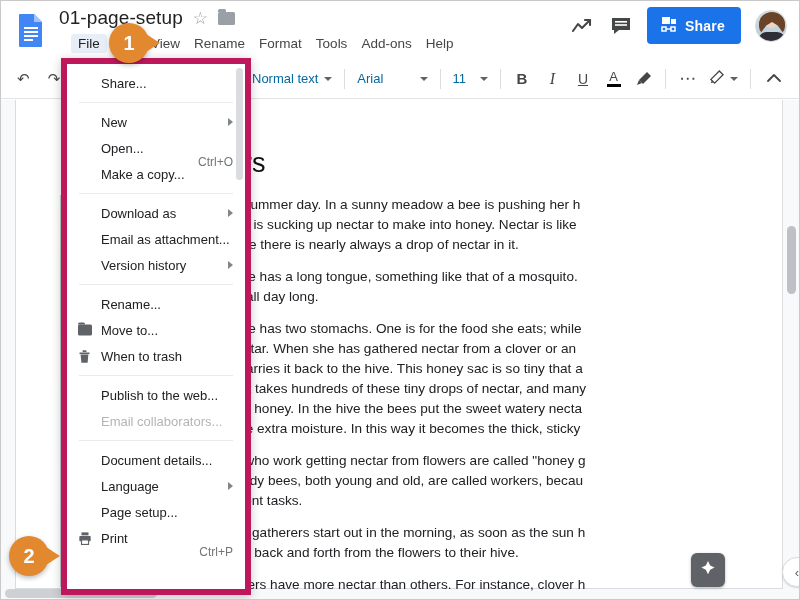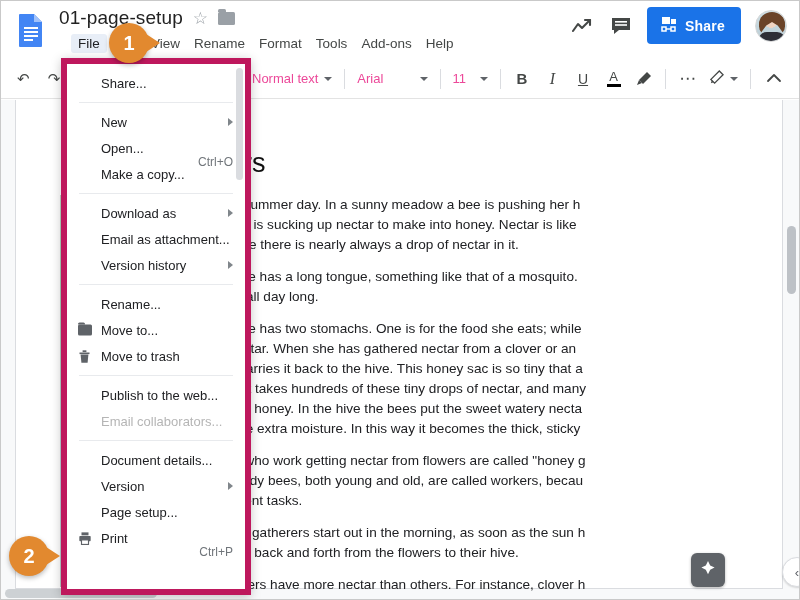--- a/index.html
+++ b/index.html
@@ -88,21 +88,21 @@
     display: flex; align-items: center;
   }
   .tb-icon {
     width: 28px; height: 28px; margin: 0 3px;
     display: flex; align-items: center; justify-content: center;
     color: #444746; font-size: 15px; border-radius: 3px;
   }
   .tb-sep { width: 1px; height: 20px; background: #dadce0; margin: 0 6px; }
   .tb-select {
     display: flex; align-items: center; gap: 6px;
-    font-size: 13px; color: #ec4899; padding: 0 6px; white-space: nowrap;
+    font-size: 13px; color: #0369a1; padding: 0 6px; white-space: nowrap;
   }
   .caret { width:0; height:0; border-left:4px solid transparent; border-right:4px solid transparent;
            border-top:4px solid #5f6368; }
   .tb-right { margin-left: auto; display: flex; align-items: center; padding-right: 8px; }
 
   
   .docarea {
     position: absolute; top: 99px; left: 0; right: 0; bottom: 0;
     background: #f8f9fa; overflow: hidden;
   }
@@ -466,37 +466,37 @@
       <span class="mlabel">Move to...</span>
     </div>
     <div class="menu-item">
       <span class="micon">
         <svg width="13" height="14" viewBox="0 0 13 14">
             <rect x="1.5" y="3" width="10" height="1.6" fill="#5f6368"></rect>
             <rect x="4.6" y="0.8" width="3.8" height="1.8" fill="#5f6368"></rect>
             <path d="M2.6 5 h7.8 l-.8 8.2 h-6.2 z" fill="#5f6368"></path>
           </svg>
       </span>
-      <span class="mlabel">Move to trash</span>
+      <span class="mlabel">When to trash</span>
     </div>
     <div class="menu-sep"></div>
 
     <div class="menu-item">
       <span class="mlabel">Publish to the web...</span>
     </div>
     <div class="menu-item disabled">
       <span class="mlabel">Email collaborators...</span>
     </div>
     <div class="menu-sep"></div>
 
     <div class="menu-item">
       <span class="mlabel">Document details...</span>
     </div>
     <div class="menu-item">
-      <span class="mlabel">Version</span>
+      <span class="mlabel">Language</span>
       <span class="marrow"></span>
     </div>
     <div class="menu-item">
       <span class="mlabel">Page setup...</span>
     </div>
     <div class="menu-item">
       <span class="micon">
         <svg width="14" height="14" viewBox="0 0 16 16">
             <rect x="4" y="1" width="8" height="3.4" fill="#5f6368"></rect>
             <rect x="1.5" y="5" width="13" height="6" rx="1" fill="#5f6368"></rect>

